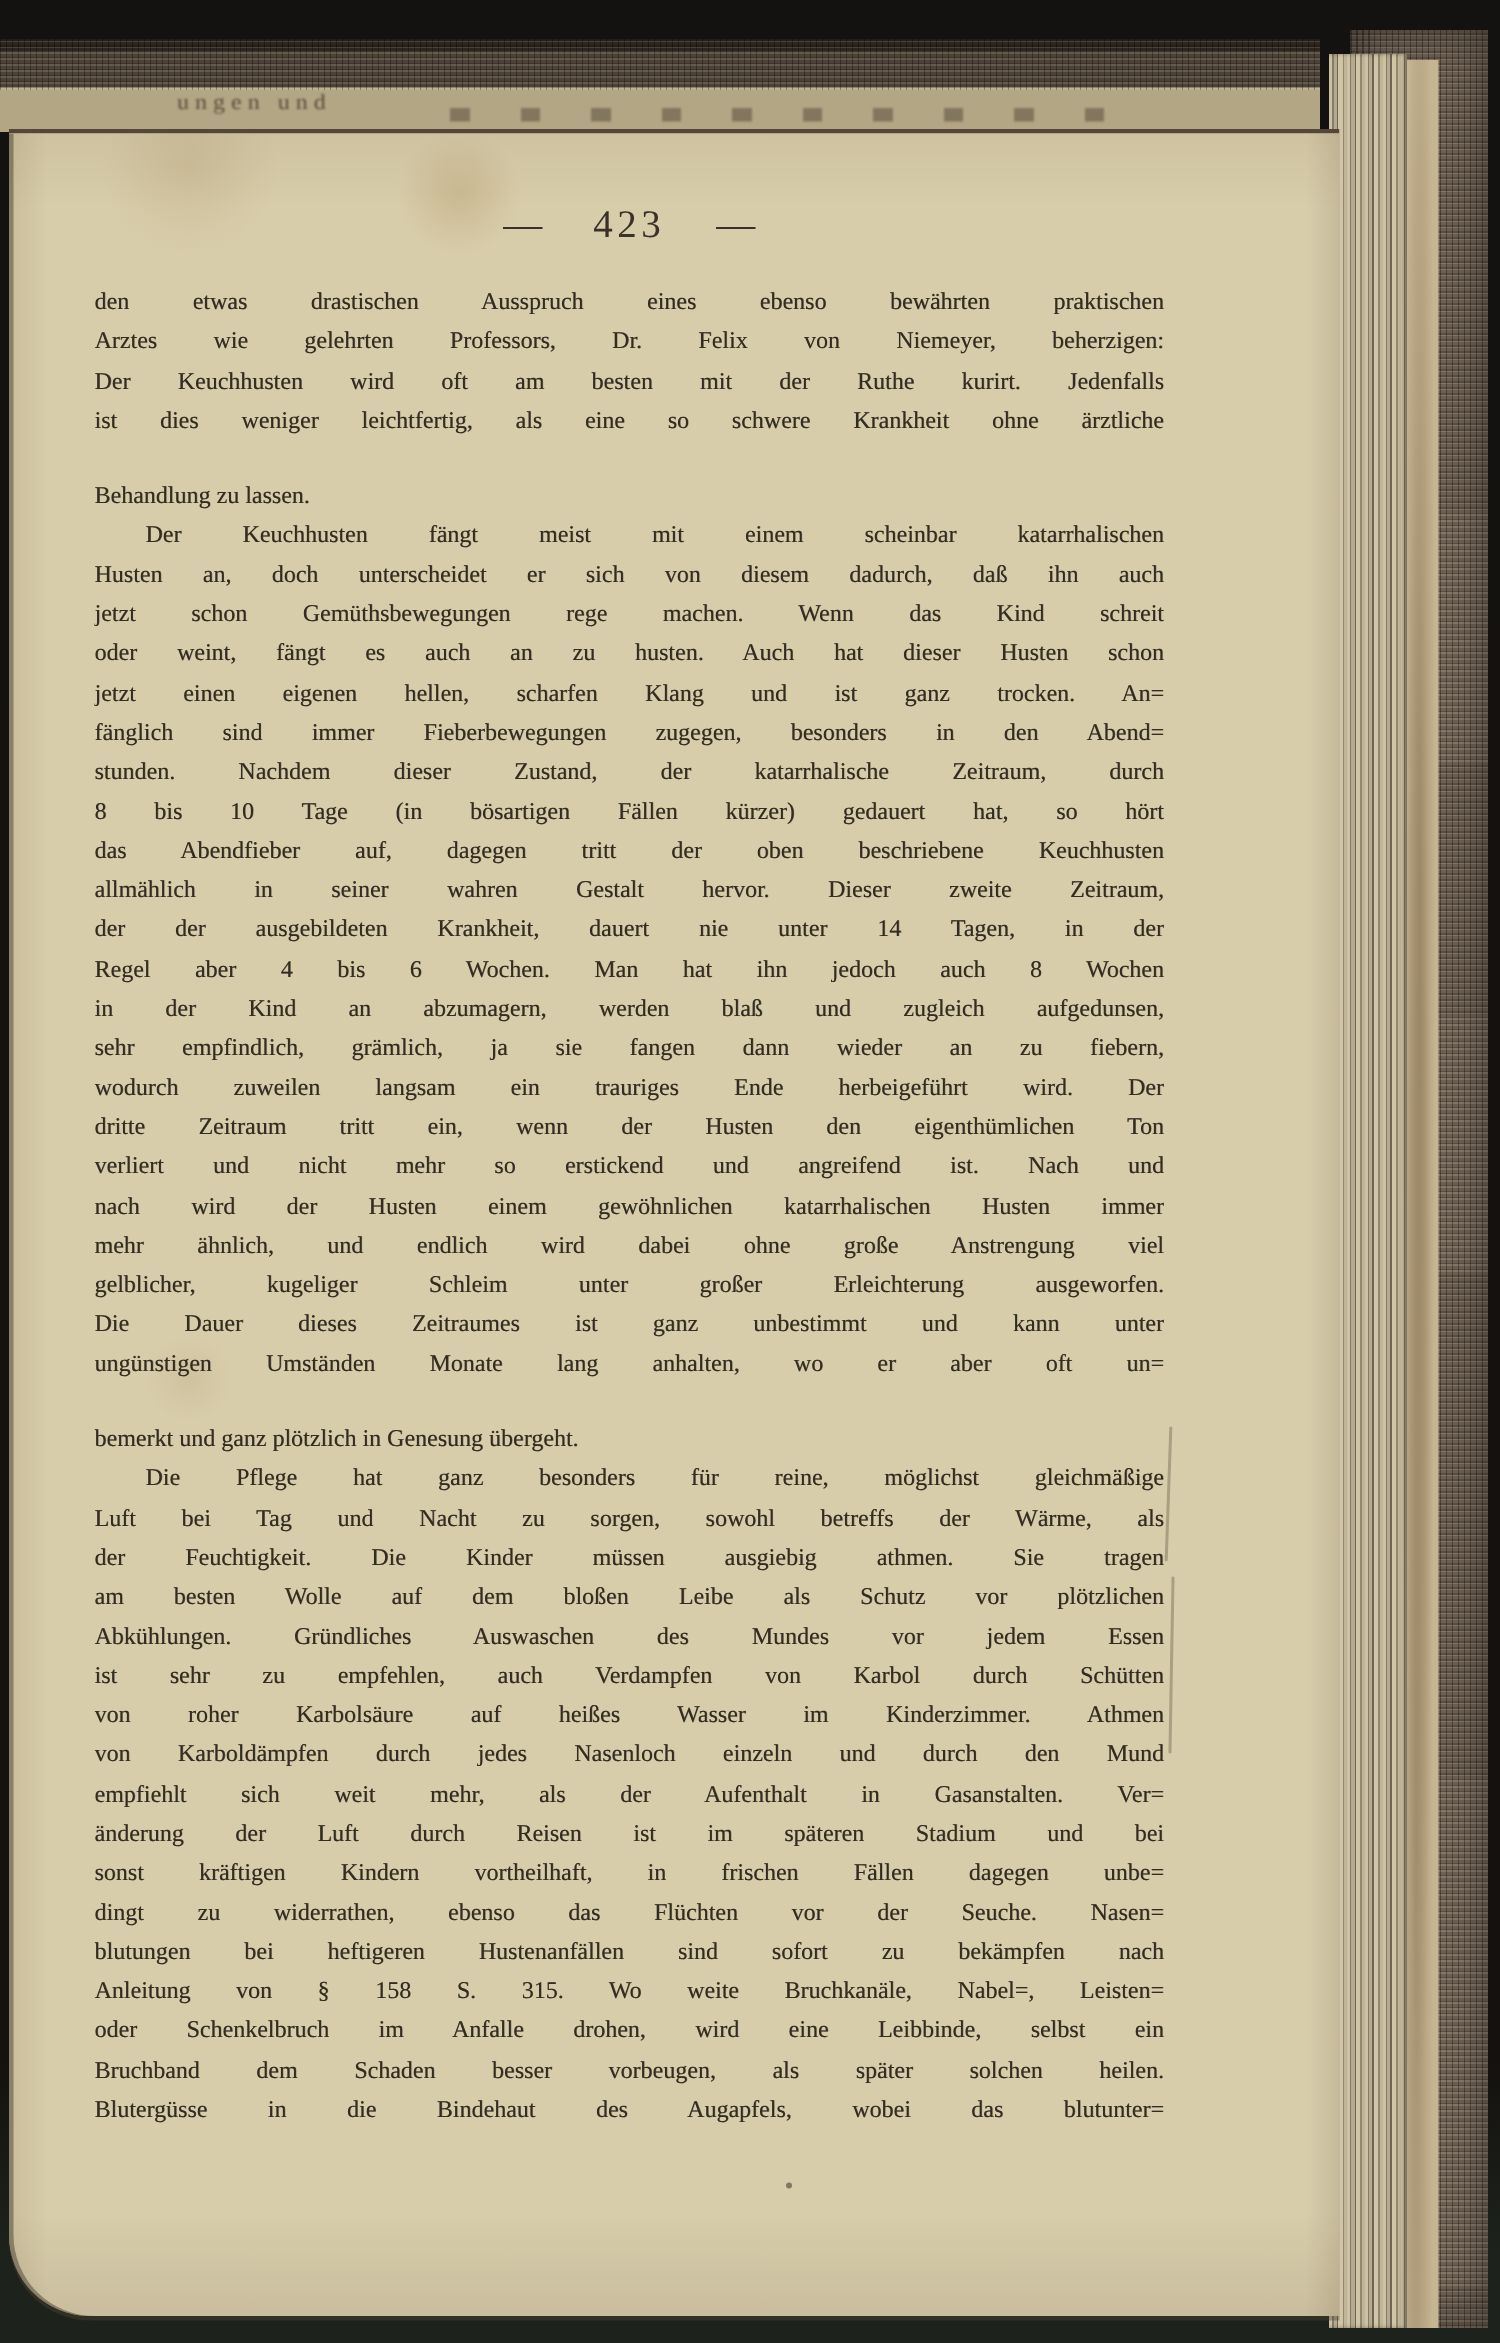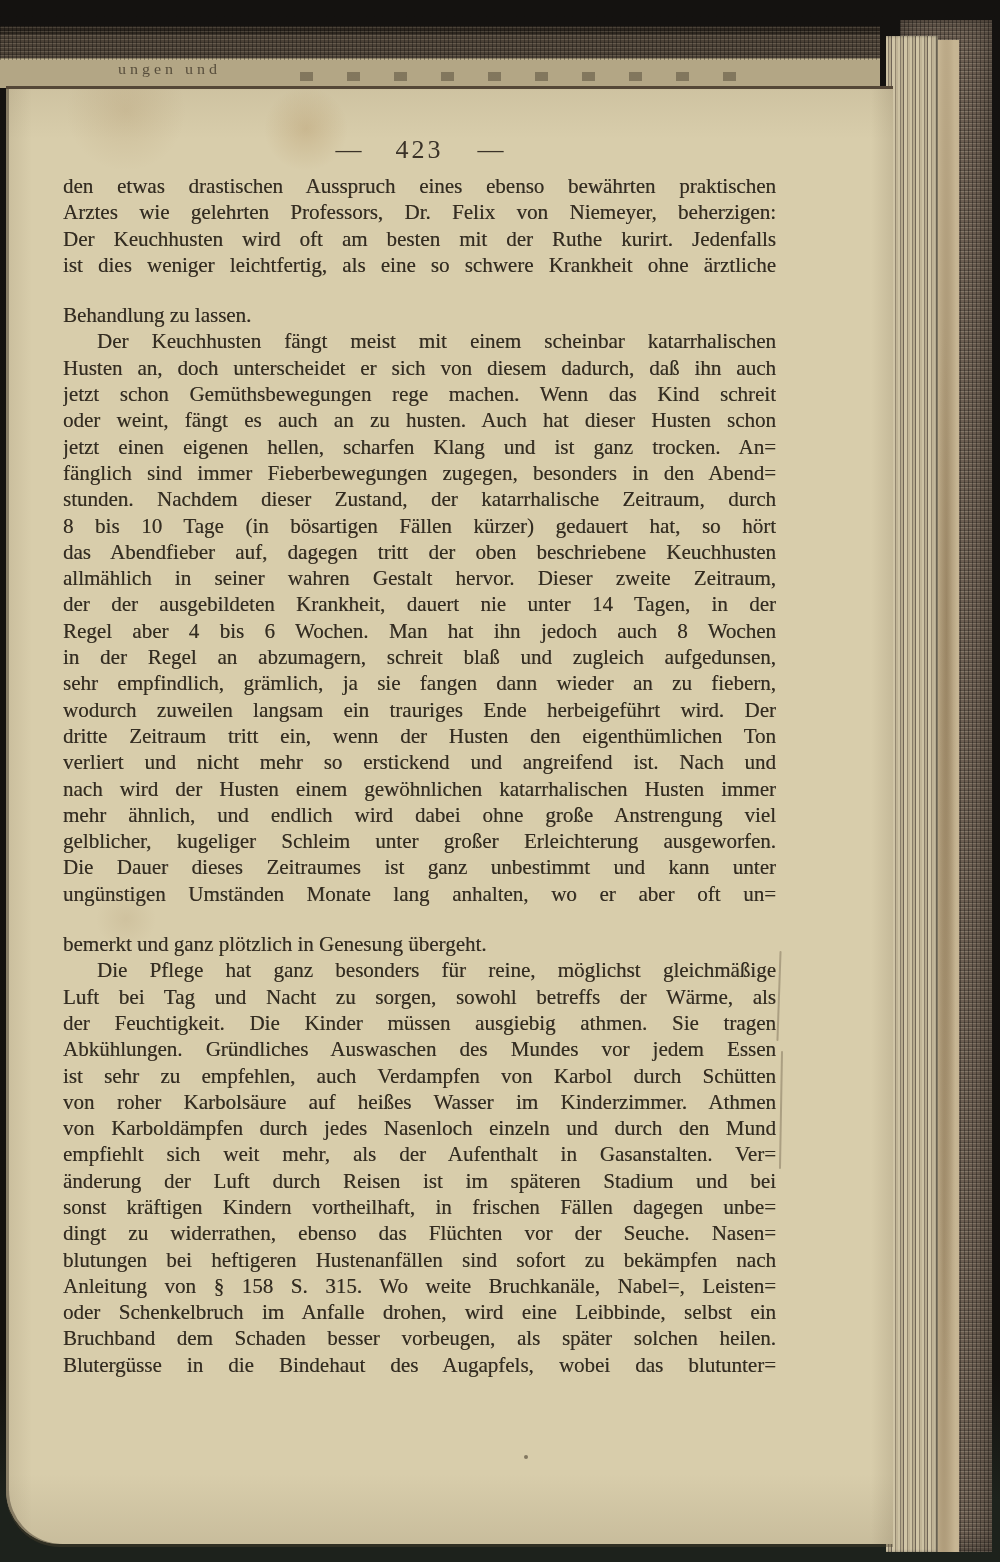--- a/index.html
+++ b/index.html
@@ -72,22 +72,22 @@
       #d8cdab;
     box-shadow:0 3px 0 rgba(80,70,50,.4), inset 3px 0 0 rgba(60,50,38,.45);
   }
   .pagenum-row{
     position:absolute;left:57px;top:46px;width:713px;
     display:flex;justify-content:center;align-items:center;gap:34px;
     color:#3a3228;font-size:26px;line-height:30px;
   }
   .pagenum-row .num{letter-spacing:3px;}
   .textblock{
-    position:absolute;left:57px;top:84px;width:713px;
-    color:#332c21;font-size:21px;line-height:26.3px;
+    position:absolute;left:57px;top:100px;width:713px;
+    color:#332c21;font-size:16px;line-height:26.3px;
     text-shadow:.3px .2px 0 rgba(51,44,33,.55);
   }
   .line{
     text-align:justify;text-align-last:justify;
     height:26.3px;overflow:hidden;white-space:normal;
   }
   .line.indent{text-indent:34px;}
   .line.end{text-align-last:left;margin-top:24px;}
   
   .mark{position:absolute;width:2px;background:rgba(96,84,62,.38);border-radius:2px;}
@@ -128,34 +128,35 @@
         <div class="line">jetzt schon Gemüthsbewegungen rege machen. Wenn das Kind schreit</div>
         <div class="line">oder weint, fängt es auch an zu husten. Auch hat dieser Husten schon</div>
         <div class="line">jetzt einen eigenen hellen, scharfen Klang und ist ganz trocken. An=</div>
         <div class="line">fänglich sind immer Fieberbewegungen zugegen, besonders in den Abend=</div>
         <div class="line">stunden. Nachdem dieser Zustand, der katarrhalische Zeitraum, durch</div>
         <div class="line">8 bis 10 Tage (in bösartigen Fällen kürzer) gedauert hat, so hört</div>
         <div class="line">das Abendfieber auf, dagegen tritt der oben beschriebene Keuchhusten</div>
         <div class="line">allmählich in seiner wahren Gestalt hervor. Dieser zweite Zeitraum,</div>
         <div class="line">der der ausgebildeten Krankheit, dauert nie unter 14 Tagen, in der</div>
         <div class="line">Regel aber 4 bis 6 Wochen. Man hat ihn jedoch auch 8 Wochen</div>
-        <div class="line">in der Regel an abzumagern, schreit blaß und zugleich aufgedunsen,</div>
+        <div class="line">in der Kind an abzumagern, werden blaß und zugleich aufgedunsen,</div>
         <div class="line">sehr empfindlich, grämlich, ja sie fangen dann wieder an zu fiebern,</div>
         <div class="line">wodurch zuweilen langsam ein trauriges Ende herbeigeführt wird. Der</div>
         <div class="line">dritte Zeitraum tritt ein, wenn der Husten den eigenthümlichen Ton</div>
         <div class="line">verliert und nicht mehr so erstickend und angreifend ist. Nach und</div>
         <div class="line">nach wird der Husten einem gewöhnlichen katarrhalischen Husten immer</div>
         <div class="line">mehr ähnlich, und endlich wird dabei ohne große Anstrengung viel</div>
         <div class="line">gelblicher, kugeliger Schleim unter großer Erleichterung ausgeworfen.</div>
         <div class="line">Die Dauer dieses Zeitraumes ist ganz unbestimmt und kann unter</div>
         <div class="line">ungünstigen Umständen Monate lang anhalten, wo er aber oft un=</div>
         <div class="line end">bemerkt und ganz plötzlich in Genesung übergeht.</div>
         <div class="line indent">Die Pflege hat ganz besonders für reine, möglichst gleichmäßige</div>
         <div class="line">Luft bei Tag und Nacht zu sorgen, sowohl betreffs der Wärme, als</div>
         <div class="line">der Feuchtigkeit. Die Kinder müssen ausgiebig athmen. Sie tragen</div>
+        <div class="line">am besten Wolle auf dem bloßen Leibe als Schutz vor plötzlichen</div>
         <div class="line">Abkühlungen. Gründliches Auswaschen des Mundes vor jedem Essen</div>
         <div class="line">ist sehr zu empfehlen, auch Verdampfen von Karbol durch Schütten</div>
         <div class="line">von roher Karbolsäure auf heißes Wasser im Kinderzimmer. Athmen</div>
         <div class="line">von Karboldämpfen durch jedes Nasenloch einzeln und durch den Mund</div>
         <div class="line">empfiehlt sich weit mehr, als der Aufenthalt in Gasanstalten. Ver=</div>
         <div class="line">änderung der Luft durch Reisen ist im späteren Stadium und bei</div>
         <div class="line">sonst kräftigen Kindern vortheilhaft, in frischen Fällen dagegen unbe=</div>
         <div class="line">dingt zu widerrathen, ebenso das Flüchten vor der Seuche. Nasen=</div>
         <div class="line">blutungen bei heftigeren Hustenanfällen sind sofort zu bekämpfen nach</div>
         <div class="line">Anleitung von § 158 S. 315. Wo weite Bruchkanäle, Nabel=, Leisten=</div>

